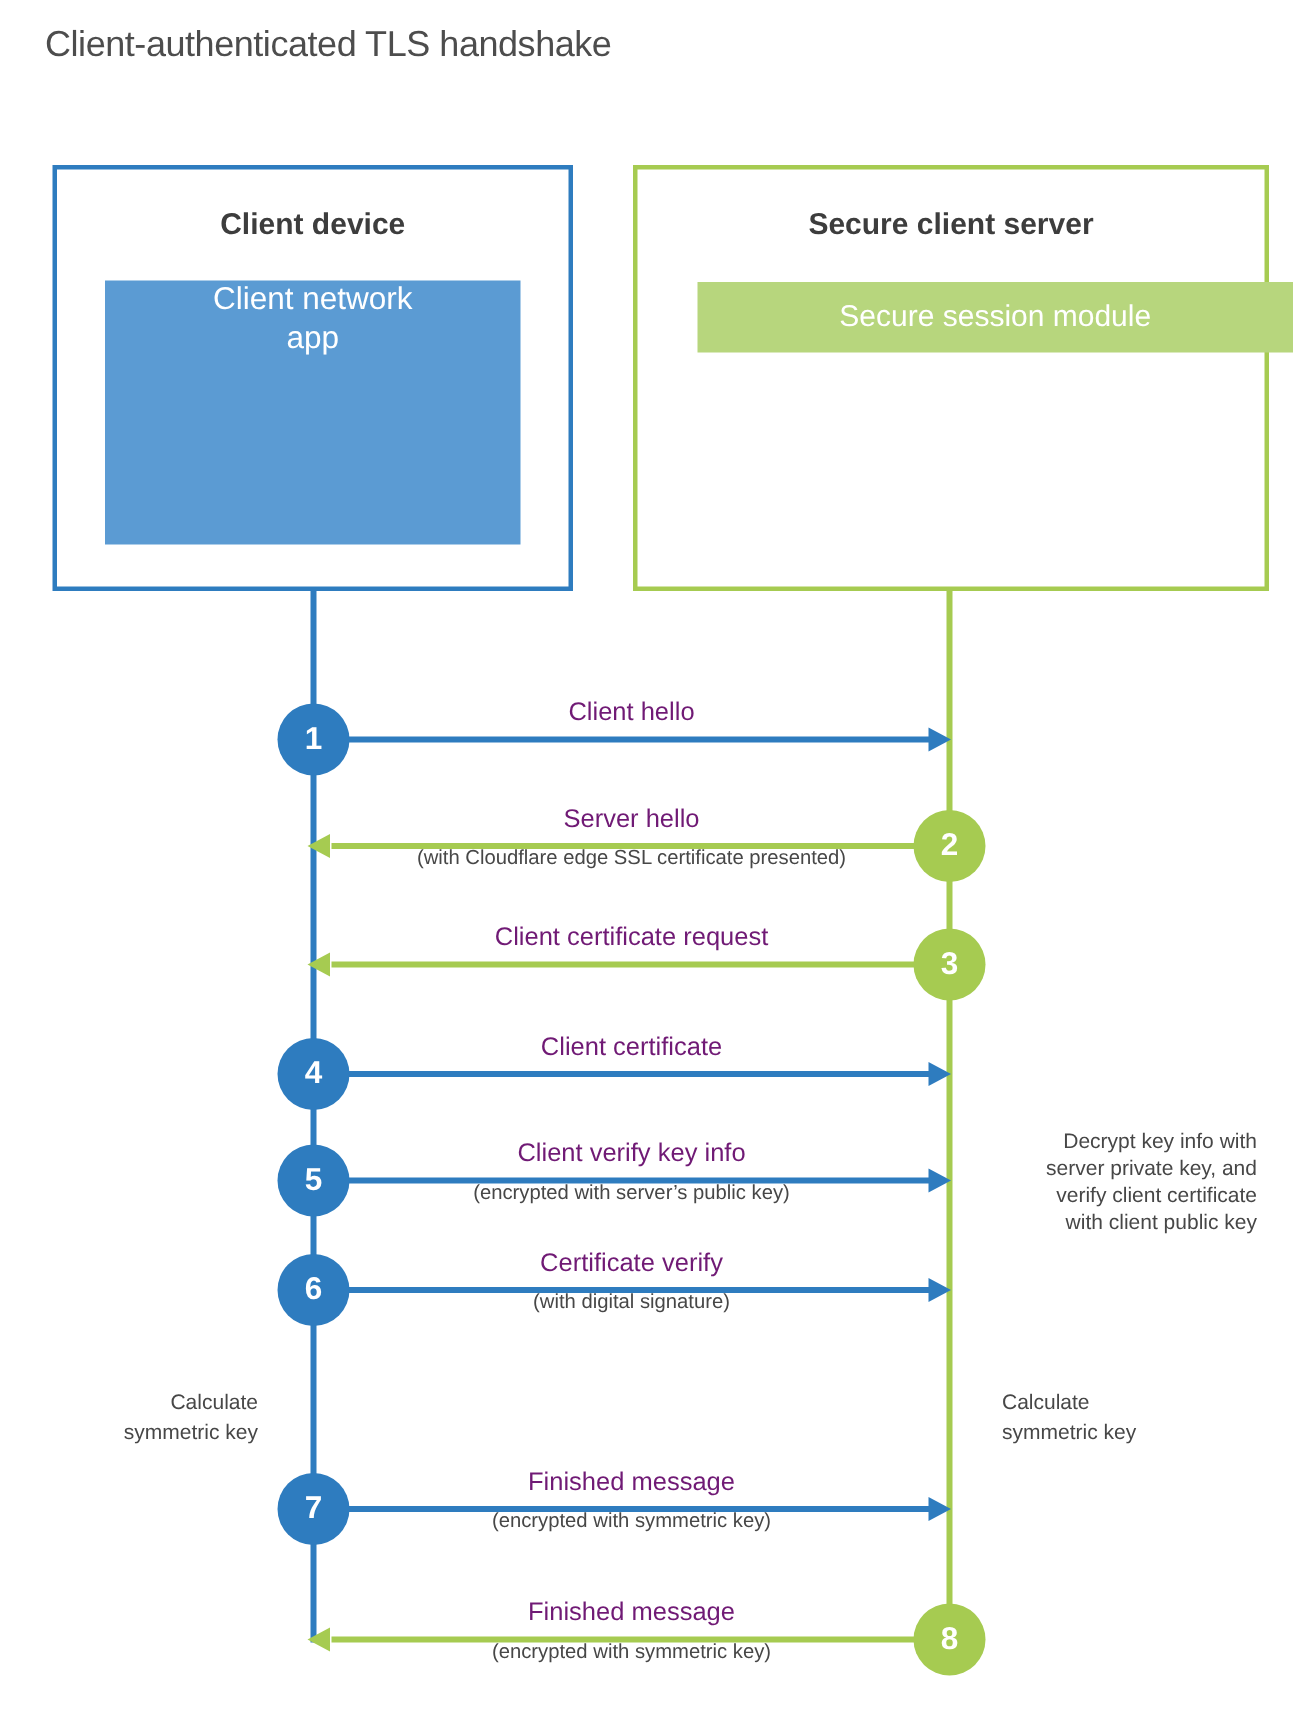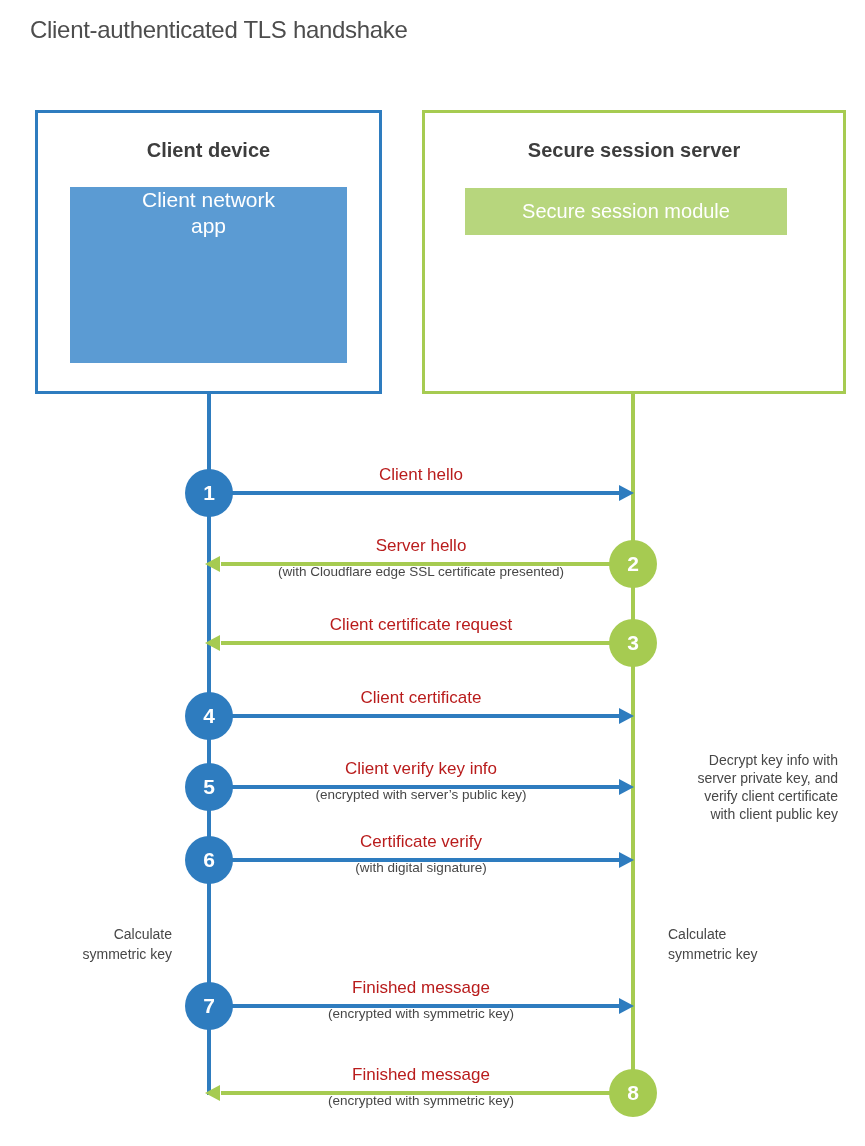--- a/index.html
+++ b/index.html
@@ -20,21 +20,21 @@
     position:absolute;left:0;right:0;top:26px;text-align:center;
     font-size:20px;font-weight:bold;color:#3d3d3d;
   }
   .inner-blue{
     position:absolute;left:70px;top:187px;width:277px;height:176px;
     background:#5b9bd3;display:flex;justify-content:center;
     text-align:center;color:#ffffff;font-size:21px;line-height:26px;
   }
   .inner-blue span{display:block;max-width:170px;}
   .green-bar{
-    position:absolute;left:465px;width:322px;height:47px;background:#b7d67d;
+    position:absolute;left:465px;width:397px;height:47px;background:#b7d67d;
     display:flex;align-items:center;justify-content:center;
     color:#ffffff;font-size:20px;
   }
   .bar-1{top:188px}.bar-2{top:251px}.bar-3{top:312px}
   
   .lifeline{position:absolute;width:4px;top:392px;}
   .lifeline.blue{left:207px;height:703px;background:#2e7cbf;}
   .lifeline.green{left:631px;height:701px;background:#a6cb51;}
   
   .msg{position:absolute;left:0;width:865px;height:0;}
@@ -47,21 +47,21 @@
   .step-circle.green{left:609px;background:#a6cb51;}
   .arrow-shaft{position:absolute;top:-2px;height:4px;z-index:2;}
   .ltr .arrow-shaft{left:231px;width:390px;background:#2e7cbf;}
   .rtl .arrow-shaft{left:221px;width:390px;background:#a6cb51;}
   .arrow-head{position:absolute;top:-8px;width:0;height:0;z-index:2;
     border-top:8px solid transparent;border-bottom:8px solid transparent;}
   .ltr .arrow-head{left:619px;border-left:15px solid #2e7cbf;}
   .rtl .arrow-head{left:205px;border-right:15px solid #a6cb51;}
   .msg-label{
     position:absolute;left:171px;width:500px;top:-28px;text-align:center;
-    font-size:17px;color:#b91c1c;
+    font-size:17px;color:#701a75;
   }
   .msg-sub{
     position:absolute;left:171px;width:500px;top:0;text-align:center;
     font-size:13.5px;color:#474747;
   }
   
   .side-note{
     position:absolute;font-size:14px;line-height:18px;color:#474747;
     white-space:pre-line;
   }
@@ -77,21 +77,21 @@
   <div class="page-title">Client-authenticated TLS handshake</div>
 
   <div class="outer-box client-box">
     <div class="box-title">Client device</div>
   </div>
   <div class="inner-blue">
     <span>Client network app</span>
   </div>
 
   <div class="outer-box server-box">
-    <div class="box-title">Secure session server</div>
+    <div class="box-title">Secure client server</div>
   </div>
   <div class="green-bar bar-1">
     <span>Secure session module</span>
   </div>
 
   <div class="lifeline blue"></div>
   <div class="lifeline green"></div>
 
   <div class="msg ltr" style="top:493px">
     <div class="msg-label">Client hello</div>

